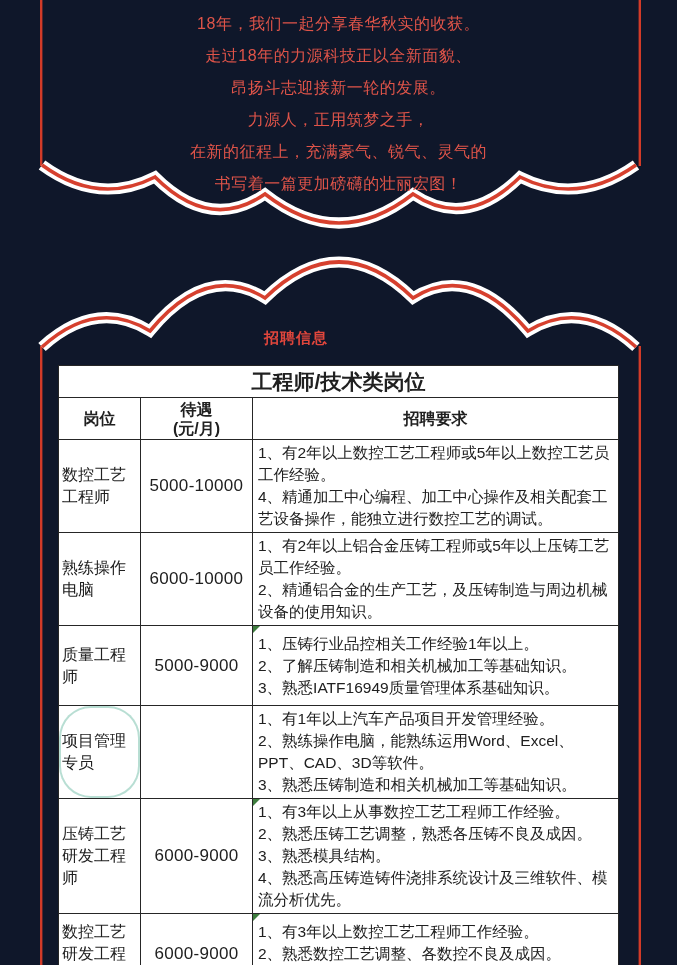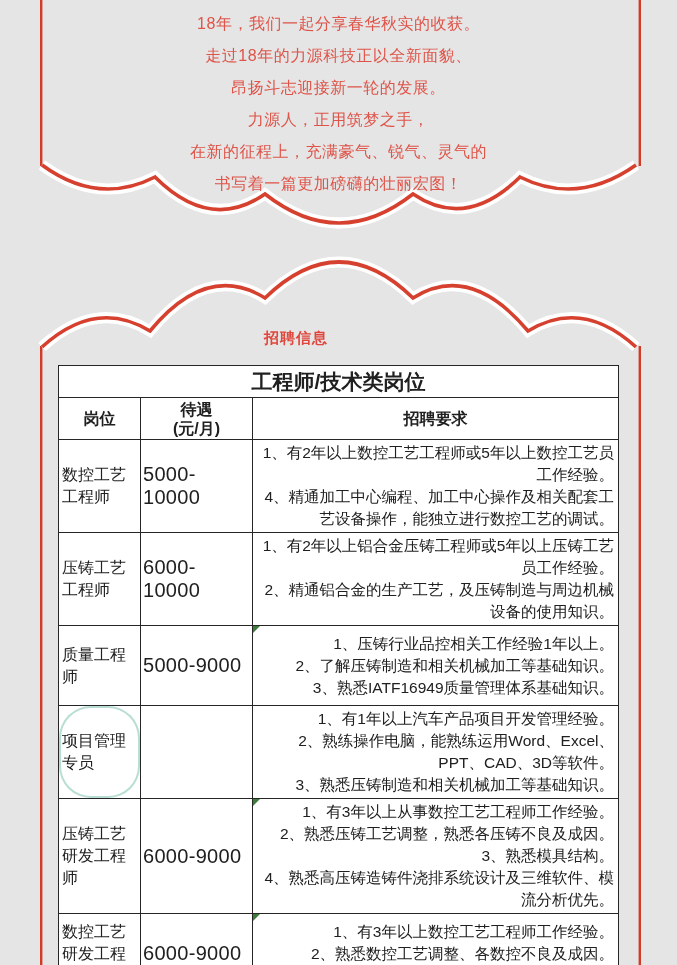--- a/index.html
+++ b/index.html
@@ -1,19 +1,19 @@
 <!DOCTYPE html>
 <html><head>
 <meta charset="utf-8">
 <style>
   html,body{margin:0;padding:0;}
   body{font-family:"Liberation Sans","DejaVu Sans",sans-serif;}
   .page{
     position:relative;width:677px;height:965px;overflow:hidden;
-    background:#e5e5e5;color:#202020;
+    background:#0f172a;color:#202020;
   }
   .deco{position:absolute;left:0;top:0;width:677px;height:965px;pointer-events:none;}
   .intro{
     position:absolute;top:0;left:42px;width:593px;padding-top:8px;
     text-align:center;color:#df5449;font-size:16px;line-height:32px;
     font-weight:500;letter-spacing:.5px;
   }
   .intro p{margin:0;}
   .section-title{
     position:absolute;top:329px;left:0;width:592px;text-align:center;
@@ -31,24 +31,24 @@
     padding:0;line-height:1.2;
   }
   tr.head-row th{
     height:41px;font-size:16px;font-weight:bold;text-align:center;
     line-height:19px;padding:0;
   }
   td.pos{
     text-align:left;font-size:16px;line-height:22px;padding:2px 3px;
   }
   td.sal{
-    font-size:20px;letter-spacing:.3px;padding:0 2px;
+    text-align:center;font-size:17px;letter-spacing:.3px;padding:0 2px;
   }
   td.req{
-    position:relative;text-align:right;font-size:15.5px;line-height:22px;
+    position:relative;text-align:left;font-size:15.5px;line-height:22px;
     padding:2px 4px 2px 5px;
   }
   .req-line{margin:0;}
   tbody tr:nth-child(1){height:88px;}
   tbody tr:nth-child(2){height:88px;}
   tbody tr:nth-child(3){height:80px;}
   tbody tr:nth-child(4){height:93px;}
   tbody tr:nth-child(5){height:111px;}
   tbody tr:nth-child(6){height:80px;}
   .tri{
@@ -111,21 +111,21 @@
   <tr>
     <td class="pos">数控工艺工程师</td>
     <td class="sal">5000-10000</td>
     <td class="req">
             <div class="req-line">1、有2年以上数控工艺工程师或5年以上数控工艺员工作经验。</div>
             <div class="req-line">4、精通加工中心编程、加工中心操作及相关配套工艺设备操作，能独立进行数控工艺的调试。</div>
           </td>
   </tr>
 
   <tr>
-    <td class="pos">压铸工艺工程师</td>
+    <td class="pos">熟练操作电脑</td>
     <td class="sal">6000-10000</td>
     <td class="req">
             <div class="req-line">1、有2年以上铝合金压铸工程师或5年以上压铸工艺员工作经验。</div>
             <div class="req-line">2、精通铝合金的生产工艺，及压铸制造与周边机械设备的使用知识。</div>
           </td>
   </tr>
 
   <tr>
     <td class="pos">质量工程师</td>
     <td class="sal">5000-9000</td>

